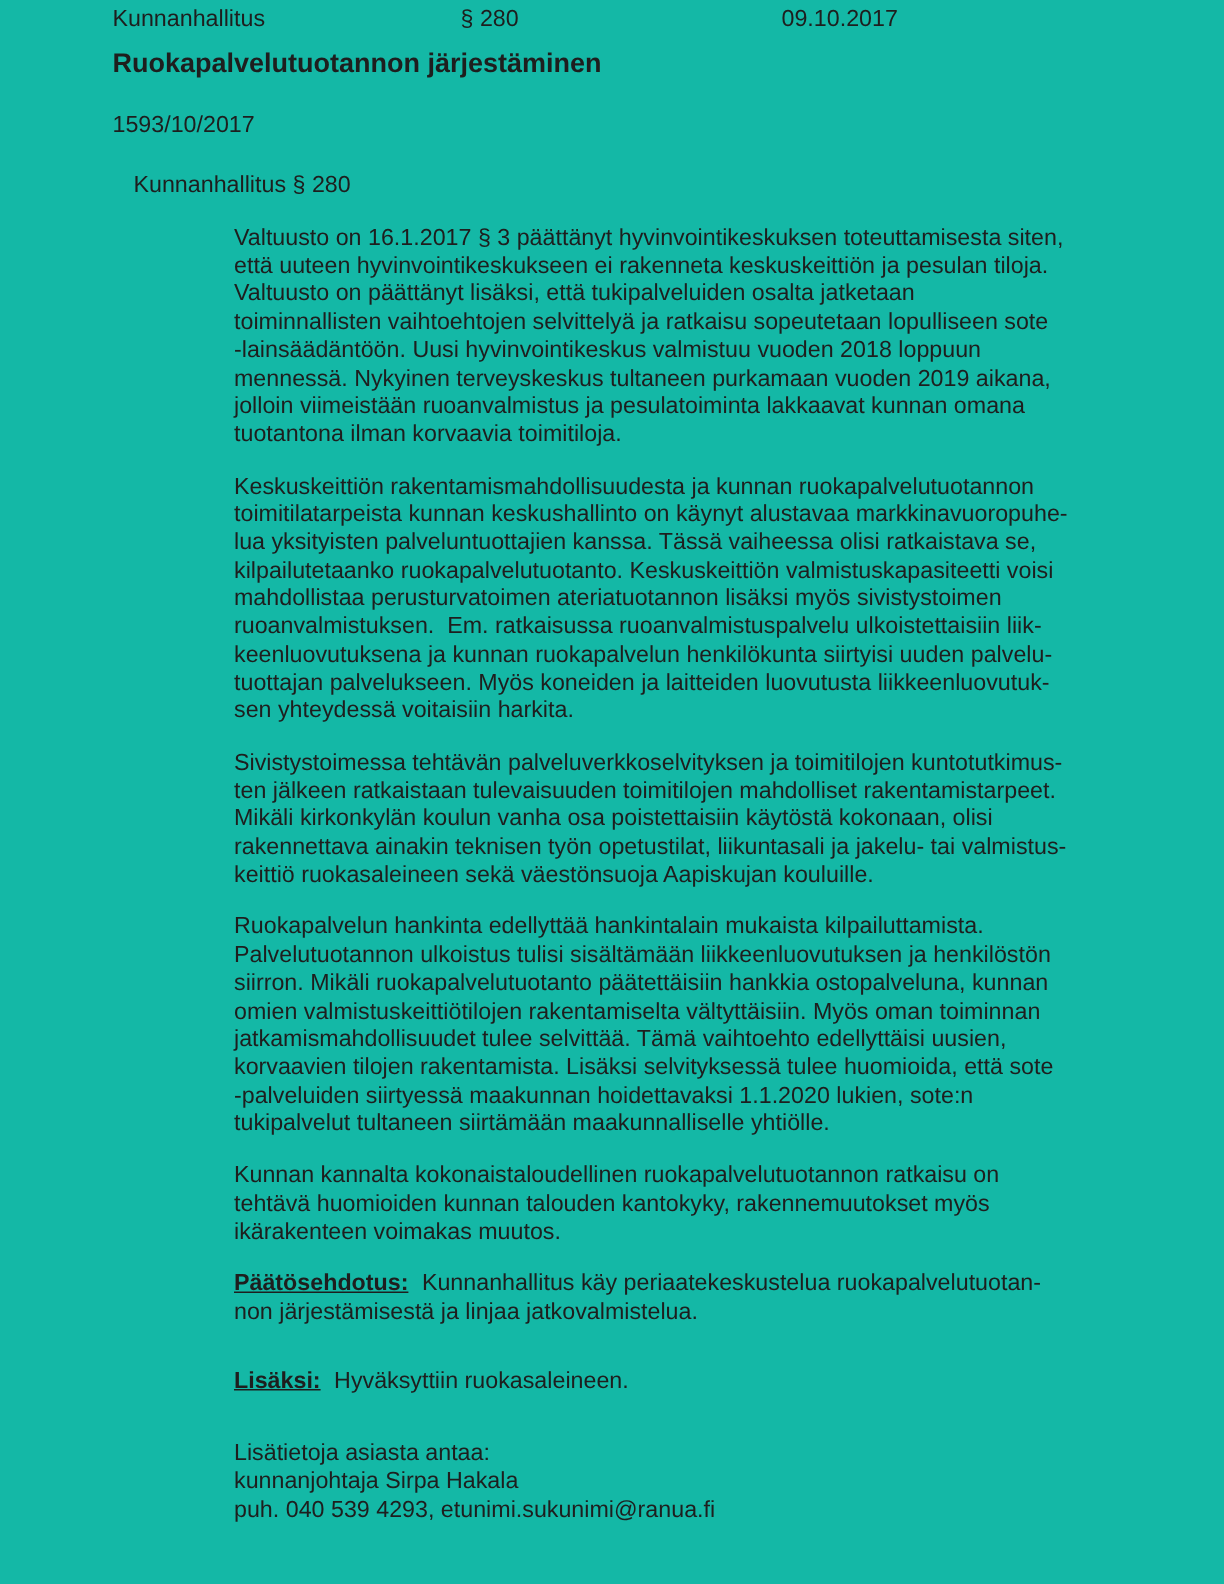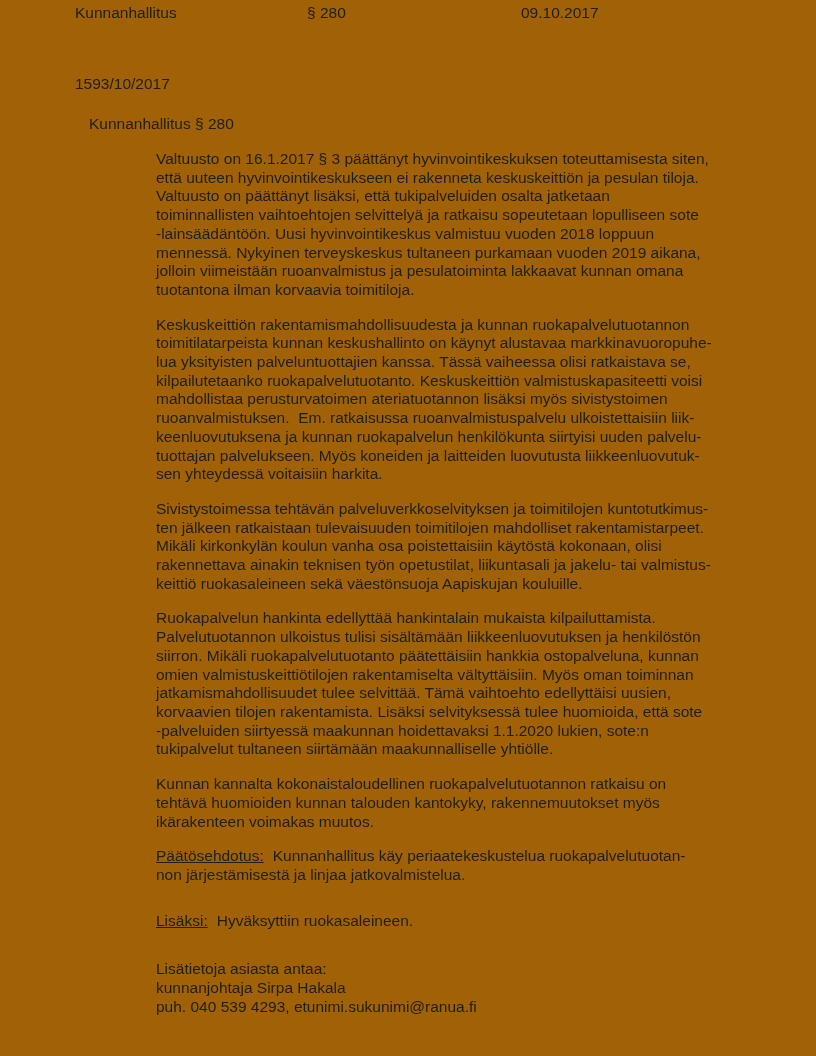--- a/index.html
+++ b/index.html
@@ -1,20 +1,20 @@
 <!DOCTYPE html>
 <html><head>
 <meta charset="utf-8">
 <style>
   html, body { margin: 0; padding: 0; background: #ffffff; }
   .page {
     position: relative;
     width: 816px;
     height: 1056px;
-    background: #a16207;
+    background: #14b8a6;
     font-family: "Liberation Sans", sans-serif;
     font-size: 15.5px;
     line-height: 18.7px;
     color: #1e1e1e;
     overflow: hidden;
   }
   .hdr-item { position: absolute; top: 4px; white-space: pre; }
   .hdr-committee { left: 75px; }
   .hdr-section   { left: 307px; }
   .hdr-date      { left: 521px; }
@@ -30,35 +30,36 @@
   .body-col {
     position: absolute;
     left: 156px; top: 150px;
     width: 640px;
   }
   .para { white-space: pre; margin: 0 0 16px 0; }
   .decision-row { white-space: pre; margin: 0 0 16px 0; }
   .decision-row.proposal { margin-bottom: 27px; }
   .decision-row.final    { margin-bottom: 30px; }
   .decision-label {
-    font-weight: normal;
+    font-weight: bold;
     text-decoration: underline;
     margin-right: 9px;
   }
   .contact { white-space: pre; margin: 0; }
 </style>
 </head>
 <body>
 
 <div class="page">
 
   <div class="hdr-item hdr-committee">Kunnanhallitus</div>
   <div class="hdr-item hdr-section">§ 280</div>
   <div class="hdr-item hdr-date">09.10.2017</div>
 
+  <div class="doc-title">Ruokapalvelutuotannon järjestäminen</div>
 
   <div class="case-number">1593/10/2017</div>
 
   <div class="section-ref">Kunnanhallitus § 280</div>
 
   <div class="body-col">
 
     <div class="para">Valtuusto on 16.1.2017 § 3 päättänyt hyvinvointikeskuksen toteuttamisesta siten,
 että uuteen hyvinvointikeskukseen ei rakenneta keskuskeittiön ja pesulan tiloja.
 Valtuusto on päättänyt lisäksi, että tukipalveluiden osalta jatketaan

